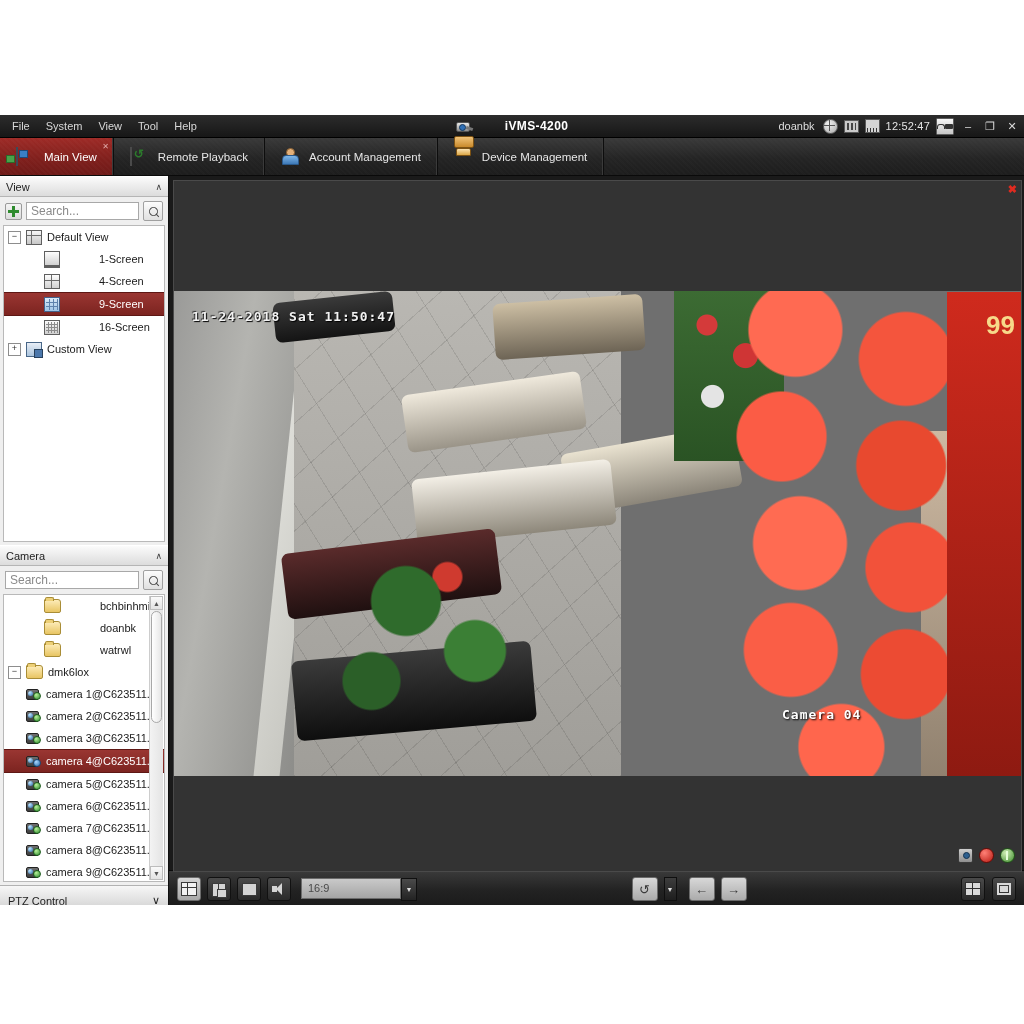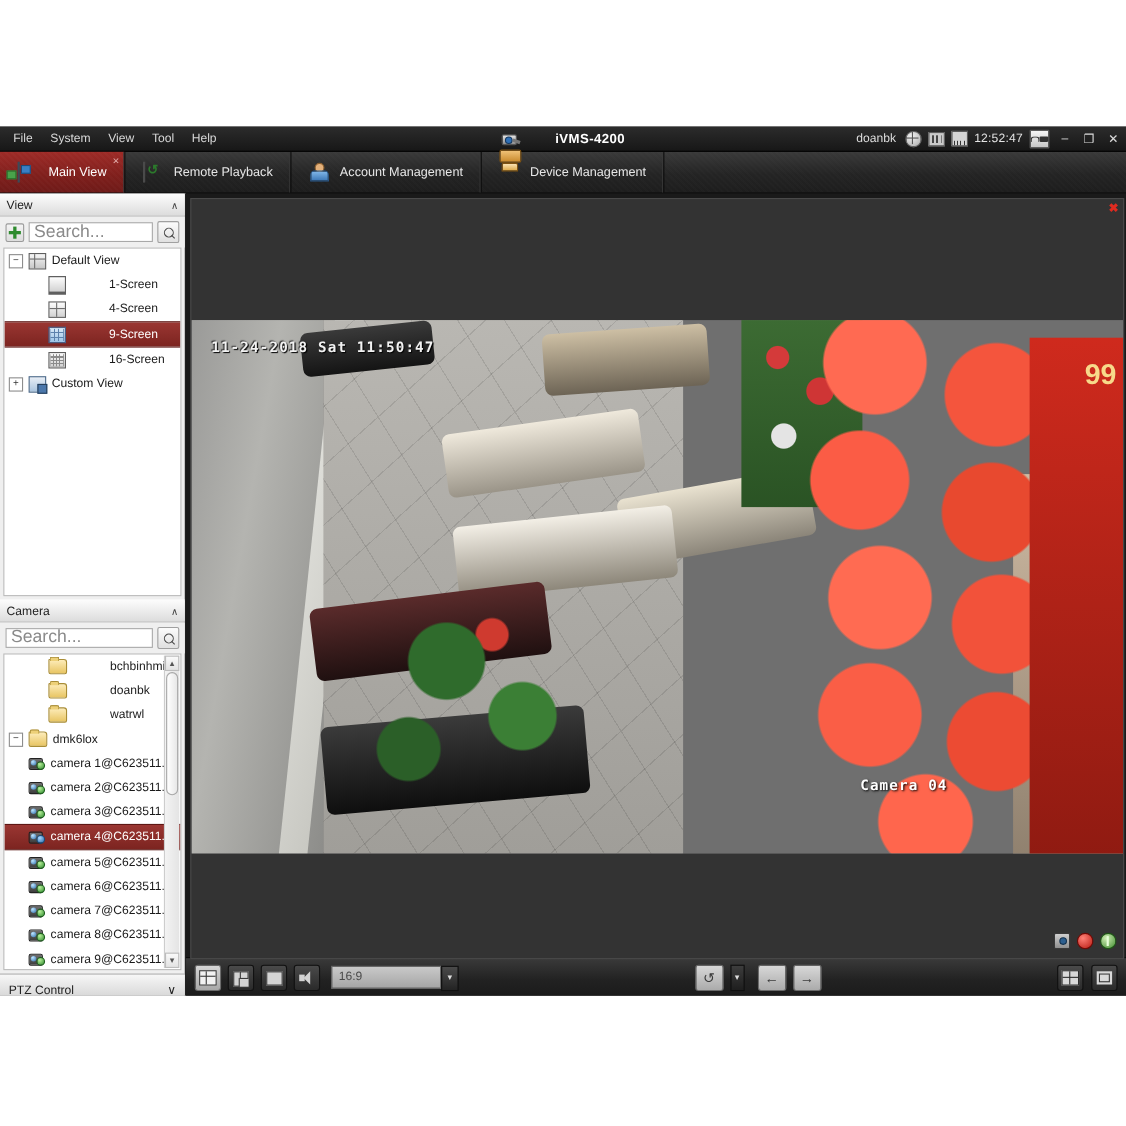--- a/index.html
+++ b/index.html
@@ -208,21 +208,21 @@
   .plusbtn{
     width:15px;height:15px;position:relative;flex:0 0 auto;
     background:linear-gradient(#f4f4f4,#dcdcdc);border:1px solid #9a9a9a;border-radius:2px;
   }
   .plusbtn:before{content:"";position:absolute;left:6px;top:2px;width:3px;height:11px;background:#2e8b2e;}
   .plusbtn:after{content:"";position:absolute;left:2px;top:6px;width:11px;height:3px;background:#2e8b2e;}
   .searchbox{
     flex:1;height:16px;background:#fff;border:1px solid #a8a8a8;
     display:flex;align-items:center;padding:0 4px;
   }
-  .searchbox .ph{color:#8a8a8a;font-size:16px;}
+  .searchbox .ph{color:#8a8a8a;font-size:12px;}
   .searchbtn{
     width:18px;height:18px;flex:0 0 auto;
     background:linear-gradient(#fcfcfc,#e0e0e0);border:1px solid #a0a0a0;border-radius:2px;
     display:flex;align-items:center;justify-content:center;
   }
   .magn{
     width:7px;height:7px;border:1.4px solid #4a4a4a;border-radius:50%;position:relative;
     transform:rotate(-45deg);
   }
   .magn:after{content:"";position:absolute;left:2.5px;top:7px;width:1.4px;height:4px;background:#4a4a4a;}
@@ -409,21 +409,21 @@
       radial-gradient(circle at 28% 8%,#ff6a52 0 46px,transparent 48px),
       radial-gradient(circle at 76% 14%,#f4553d 0 46px,transparent 48px),
       radial-gradient(circle at 22% 30%,#fb5c45 0 44px,transparent 46px),
       radial-gradient(circle at 74% 36%,#e8492f 0 44px,transparent 46px),
       radial-gradient(circle at 30% 52%,#ff6b52 0 46px,transparent 48px),
       radial-gradient(circle at 78% 57%,#f2523a 0 44px,transparent 46px),
       radial-gradient(circle at 26% 74%,#fa5e46 0 46px,transparent 48px),
       radial-gradient(circle at 76% 79%,#ec4b33 0 44px,transparent 46px),
       radial-gradient(circle at 48% 94%,#ff664d 0 42px,transparent 44px);
   }
-  .banner{position:absolute;right:0;top:16px;width:85px;height:100%;
+  .banner{position:absolute;right:0;top:1px;width:74px;height:100%;
     background:linear-gradient(#cf2a1d,#8e1a11);}
   .banner-txt{position:absolute;right:6px;top:18px;color:#f7d98a;font-size:26px;font-weight:bold;}
   .shopwall{position:absolute;right:0;top:140px;width:100px;height:360px;
     background:linear-gradient(#cdb9a2,#8e7f6d);}
 
   
   .toolbar{
     height:36px;
     background:linear-gradient(#3a3a3a,#222 55%,#1a1a1a);
     border-top:1px solid #0b0b0b;

